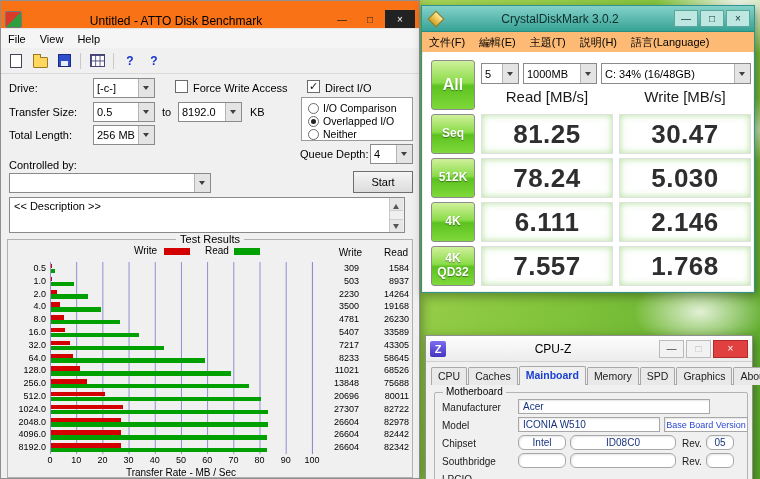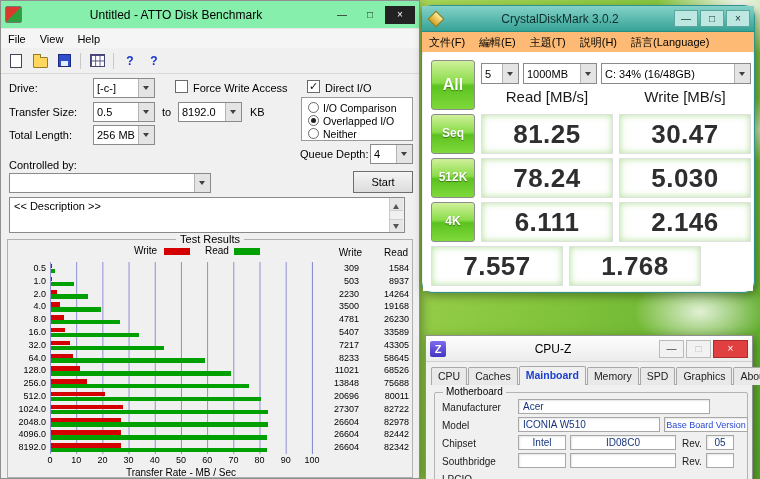--- a/index.html
+++ b/index.html
@@ -7,25 +7,25 @@
     position:relative;width:760px;height:479px;overflow:hidden;
     font-family:"Liberation Sans","DejaVu Sans",sans-serif;color:#000;
     background:
       radial-gradient(120px 70px at 740px 6px, rgba(255,255,255,.95), rgba(255,255,255,0) 70%),
       radial-gradient(95px 55px at 700px 312px, rgba(255,255,255,.8), rgba(255,255,255,0) 70%),
       radial-gradient(60px 45px at 758px 130px, rgba(255,255,255,.55), rgba(255,255,255,0) 70%),
       linear-gradient(115deg,#e4f4a0 0%,#b5dd5e 35%,#83c43c 70%,#57a72a 100%);
   }
   .win{position:absolute;background:#f0f0f0;border:1px solid #8f8f8f;box-sizing:border-box;box-shadow:2px 3px 10px rgba(0,0,0,.35);}
   .atto{left:0;top:0;width:420px;height:479px;}
-  .cdm{left:421px;top:5px;width:334px;height:288px;border-color:#2f958a;border-radius:11px;}
+  .cdm{left:421px;top:5px;width:334px;height:288px;border-color:#2f958a;}
   .cpuz{left:425px;top:335px;width:328px;height:210px;}
 
   .titlebar{position:absolute;left:0;top:0;right:0;display:flex;align-items:center;padding:0 4px;box-sizing:border-box;}
-  .atto .titlebar{height:28px;background:#86efac;border-bottom:1px solid #e5e5e5;}
+  .atto .titlebar{height:28px;background:#f97316;border-bottom:1px solid #e5e5e5;align-items:flex-end;}
   .cdm .titlebar{height:26px;background:linear-gradient(#84d2c9,#37a296);border-bottom:1px solid #2a8d82;}
   .cpuz .titlebar{height:26px;background:linear-gradient(#fdfdfd,#ececec);border-bottom:1px solid #cfcfcf;}
   .t-title{flex:1;text-align:center;font-size:12px;white-space:nowrap;overflow:hidden;}
   .cdm .t-title{color:#0c2f2b;}
   .winbtns{display:flex;gap:2px;margin-left:4px;}
   .wbtn{width:26px;height:18px;display:flex;align-items:center;justify-content:center;font-size:10px;border:1px solid transparent;box-sizing:border-box;}
   .atto .wbtn{color:#222;}
   .atto .wbtn.close{background:#222;color:#fff;width:30px;}
   .cdm .wbtn{background:#bfe7e1;border-color:#5aa79e;color:#0c332f;width:24px;height:17px;}
   .cpuz .wbtn{background:#f2f2f2;border-color:#bbb;color:#444;width:25px;}
@@ -55,21 +55,21 @@
 
   .lab{position:absolute;font-size:11px;color:#000;white-space:nowrap;}
   .dd{position:absolute;height:20px;border:1px solid #8a8a8a;background:#fff;display:flex;align-items:center;box-sizing:border-box;}
   .dd-val{flex:1;font-size:11px;padding:0 3px;overflow:hidden;white-space:nowrap;}
   .dd-arrow{width:15px;align-self:stretch;background:#e4e4e4;border-left:1px solid #b4b4b4;position:relative;flex:none;}
   .dd-arrow::after{content:"";position:absolute;left:50%;top:50%;margin:-2px 0 0 -3.5px;border:3.5px solid transparent;border-top:4px solid #404040;}
 
   .cb{position:absolute;width:13px;height:13px;border:1px solid #6a6a6a;background:#fff;box-sizing:border-box;display:flex;align-items:center;justify-content:center;}
   .ckg{font-size:11px;line-height:1;color:#111;font-weight:bold;margin-top:-1px;}
   .radio-panel{position:absolute;background:#fff;border:1px solid #9a9a9a;box-sizing:border-box;padding:4px 0 0 6px;}
-  .radio-row{display:flex;height:12px;margin-bottom:1px;}
+  .radio-row{display:flex;align-items:center;height:12px;margin-bottom:1px;}
   .radio{width:11px;height:11px;border:1px solid #6a6a6a;border-radius:50%;background:#fff;position:relative;box-sizing:border-box;flex:none;}
   .radio.sel::after{content:"";position:absolute;left:2px;top:2px;right:2px;bottom:2px;background:#222;border-radius:50%;}
   .radio-label{font-size:10.5px;margin-left:4px;white-space:nowrap;}
 
   .btn{position:absolute;border:1px solid #6e6e6e;background:linear-gradient(#f5f5f5,#dcdcdc);font-size:11px;display:flex;align-items:center;justify-content:center;box-sizing:border-box;}
 
   .descbox{position:absolute;background:#fff;border:1px solid #8a8a8a;box-sizing:border-box;}
   .desc-text{font-size:11px;padding:2px 4px;display:block;}
   .vscroll{position:absolute;right:0;top:0;bottom:0;width:14px;background:#f0f0f0;border-left:1px solid #c8c8c8;}
   .sarrow{position:absolute;left:0;width:13px;height:12px;background:#e6e6e6;}
@@ -104,21 +104,21 @@
   .row-btn{width:44px;margin-right:6px;font-size:12px;line-height:1.15;padding:0 1px;flex:none;}
   .cdm-cell{width:132px;margin-right:6px;background:#fff;border:1px solid #e0e0e0;box-shadow:inset 0 0 7px rgba(104,197,55,.5);font-size:26px;font-weight:600;color:#2e2e2e;display:flex;align-items:center;justify-content:center;box-sizing:border-box;flex:none;letter-spacing:.5px;}
 
   .cpuz-tabs{position:absolute;left:5px;top:28px;right:5px;height:20px;display:flex;align-items:flex-end;border-bottom:1px solid #a8a8a8;}
   .tab{font-size:10.5px;padding:2px 6px 3px;background:#e9e9e9;border:1px solid #a8a8a8;border-bottom:none;border-radius:2px 2px 0 0;margin-right:1px;color:#222;position:relative;top:1px;white-space:nowrap;}
   .tab.active{background:#f0f0f0;color:#1b3fd0;font-weight:bold;top:0;margin-bottom:-1px;padding-bottom:4px;}
   .cpz-group{position:absolute;border:1px solid #b4b4b4;border-radius:2px;}
   .cpz-group-title{position:absolute;top:-7px;left:8px;font-size:10px;background:#f0f0f0;padding:0 3px;}
   .cpz-label{position:absolute;font-size:10px;color:#1a1a1a;white-space:nowrap;}
   .cpz-field{position:absolute;height:15px;background:#fff;border:1px solid #a8a8a8;box-shadow:inset 1px 1px 2px rgba(0,0,0,.1);font-size:10px;color:#16337e;display:flex;align-items:center;padding:0 4px;box-sizing:border-box;white-space:nowrap;overflow:hidden;}
-  .cpz-field.center{justify-content:center;padding:0;}
+  .cpz-field.center{justify-content:center;padding:0;border-radius:6px;}
   .cpz-field.blue{color:#2a48d0;font-size:9px;justify-content:center;padding:0;}
 </style>
 </head>
 <body>
 
 <div class="stage">
 
   <div class="win atto">
     <div class="titlebar">
       <span class="app-ic atto-ic"></span>
@@ -442,20 +442,21 @@
             <div class="gbtn row-btn">512K</div>
             <div class="cdm-cell">78.24</div>
             <div class="cdm-cell">5.030</div>
           </div>
           <div class="cdm-row">
             <div class="gbtn row-btn">4K</div>
             <div class="cdm-cell">6.111</div>
             <div class="cdm-cell">2.146</div>
           </div>
           <div class="cdm-row">
+            <div class="gbtn row-btn">4K QD32</div>
             <div class="cdm-cell">7.557</div>
             <div class="cdm-cell">1.768</div>
           </div>
         </div>
     </div>
   </div>
 
   <div class="win cpuz">
     <div class="titlebar">
       <span class="cpuz-ic">Z</span>

